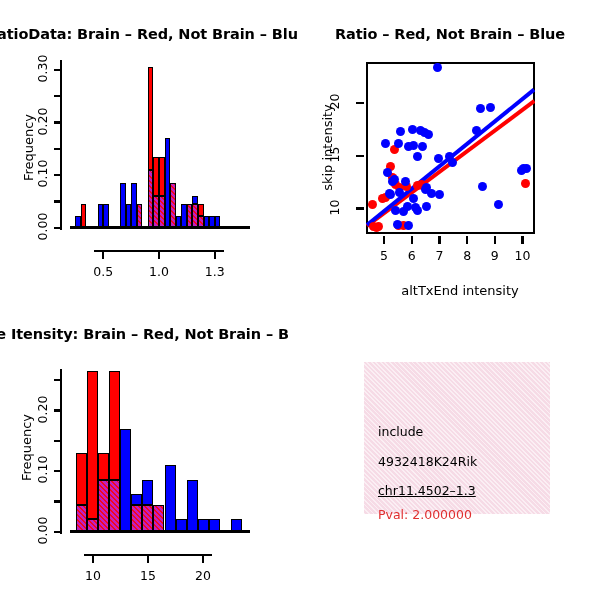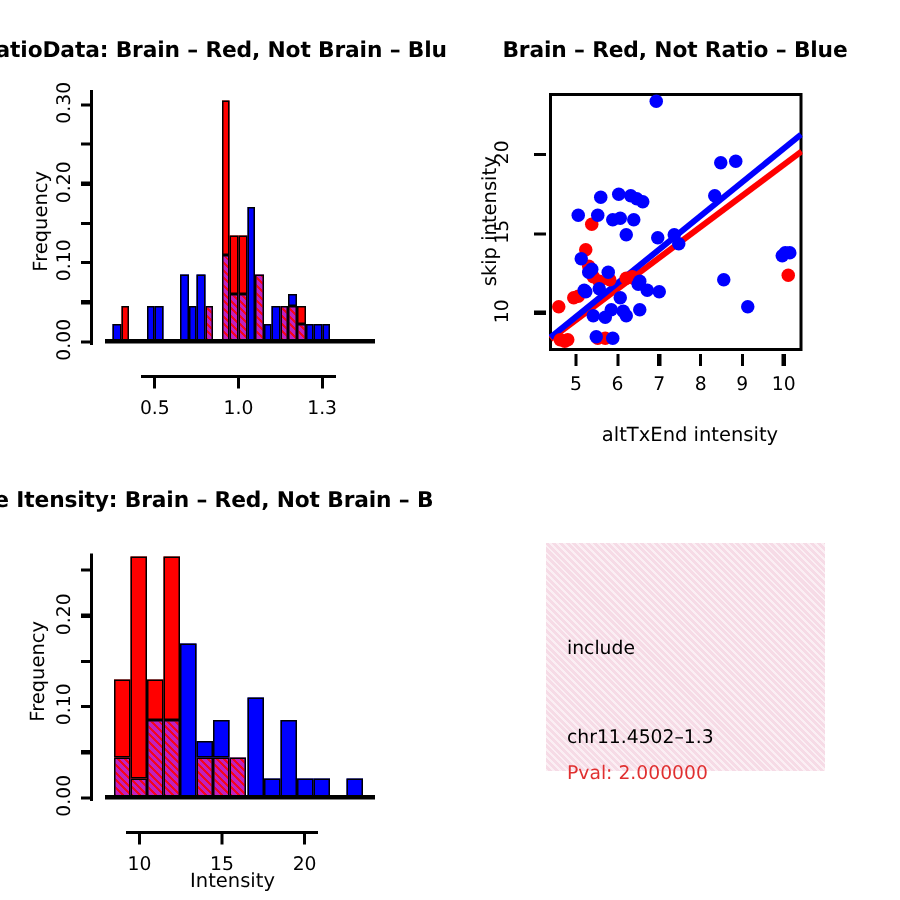--- a/index.html
+++ b/index.html
@@ -162,21 +162,21 @@
       <div class="ticklabel" style="left: 81.2308px; top: 264px; width: 44px; text-align: center;">0.5</div>
       <div class="tick" style="left: 157.8px; top: 250px; width: 2.4px; height: 9px;"></div>
       <div class="ticklabel" style="left: 137px; top: 264px; width: 44px; text-align: center;">1.0</div>
       <div class="tick" style="left: 213.569px; top: 250px; width: 2.4px; height: 9px;"></div>
       <div class="ticklabel" style="left: 192.769px; top: 264px; width: 44px; text-align: center;">1.3</div>
       <div class="axis-line" style="left: 70px; top: 226.4px; width: 180px; height: 3px;"></div>
     </div>
 </div>
 
 <div class="panel" id="panel-tr">
-  <div class="ptitle" id="tr-title" style="left:0;top:26px;width:300px;text-align:center;">Brain – Red, Not Ratio – Blue</div>
+  <div class="ptitle" id="tr-title" style="left:0;top:26px;width:300px;text-align:center;">Ratio – Red, Not Brain – Blue</div>
   <div class="axlabel vert" id="tr-ylab" style="left:-18px;top:140px;width:90px;text-align:center;">skip intensity</div>
   <div class="axlabel" id="tr-xlab" style="left:60px;top:283px;width:200px;text-align:center;">altTxEnd intensity</div>
   <div class="scatter-area" id="tr-plot" style="left: 0px; top: 0px; width: 300px; height: 300px;">
       <div class="plotbox" style="left: 66px; top: 62px; width: 169px; height: 172px; border: 2.4px solid rgb(0, 0, 0); box-sizing: border-box;"></div>
       <div style="position: absolute; left: 66px; top: 62px; width: 169px; height: 172px; overflow: hidden;">
         <div class="fitline red" style="left: 0.831148px; top: 164.086px; width: 208.896px; transform: rotate(-36.7689deg);">
           <i></i>
         </div>
         <div class="fitline blue" style="left: 0.831148px; top: 163.031px; width: 215.379px; transform: rotate(-39.0181deg);">
           <i></i>
@@ -261,21 +261,20 @@
       <div class="tick" style="left: 56px; top: 154.714px; width: 8px; height: 2.4px;"></div>
       <div class="ticklabel vert" style="left: 12px; top: 146.914px; width: 44px; text-align: center;">15</div>
       <div class="tick" style="left: 56px; top: 101.953px; width: 8px; height: 2.4px;"></div>
       <div class="ticklabel vert" style="left: 12px; top: 94.1534px; width: 44px; text-align: center;">20</div>
     </div>
 </div>
 
 <div class="panel" id="panel-bl">
   <div class="ptitle" id="bl-title" style="left:-14px;top:26px;">ne Itensity: Brain – Red, Not Brain – B</div>
   <div class="axlabel vert" id="bl-ylab" style="left:-14px;top:140px;width:80px;text-align:center;">Frequency</div>
-  <div class="axlabel" id="bl-xlab" style="left:60px;top:280px;width:190px;text-align:center;">Intensity</div>
   <div class="hist-area" id="bl-plot" style="left: 0px; top: 0px; width: 300px; height: 300px;">
       <div class="bar purple" style="left: 76.4051px; top: 204.667px; width: 11.0127px; height: 27.3333px;"></div>
       <div class="bar red" style="left: 76.4051px; top: 153.037px; width: 11.0127px; height: 51.6296px;"></div>
       <div class="bar purple" style="left: 87.4177px; top: 218.637px; width: 11.0127px; height: 13.363px;"></div>
       <div class="bar red" style="left: 87.4177px; top: 71.037px; width: 11.0127px; height: 147.6px;"></div>
       <div class="bar purple" style="left: 98.4304px; top: 180.37px; width: 11.0127px; height: 51.6296px;"></div>
       <div class="bar red" style="left: 98.4304px; top: 153.037px; width: 11.0127px; height: 27.3333px;"></div>
       <div class="bar purple" style="left: 109.443px; top: 180.37px; width: 11.0127px; height: 51.6296px;"></div>
       <div class="bar red" style="left: 109.443px; top: 71.037px; width: 11.0127px; height: 109.333px;"></div>
       <div class="bar blue" style="left: 120.456px; top: 128.741px; width: 11.0127px; height: 103.259px;"></div>
@@ -307,16 +306,17 @@
       <div class="ticklabel" style="left: 125.987px; top: 268px; width: 44px; text-align: center;">15</div>
       <div class="tick" style="left: 201.851px; top: 254px; width: 2.4px; height: 9px;"></div>
       <div class="ticklabel" style="left: 181.051px; top: 268px; width: 44px; text-align: center;">20</div>
       <div class="axis-line" style="left: 70px; top: 230.4px; width: 180px; height: 3px;"></div>
     </div>
 </div>
 
 <div class="panel" id="panel-br">
   <div id="infobox">
     <div class="infoline" style="top:62px;">include</div>
-    <div class="infoline" style="top:121px;">chr11.4502–1.3</div>
+    <div class="infoline" style="top:92px;">4932418K24Rik</div>
+    <div class="infoline" style="top:121px;text-decoration:underline;">chr11.4502–1.3</div>
     <div class="infoline pval" style="top:145px;">Pval: 2.000000</div>
   </div>
 </div>
 
 </body></html>

